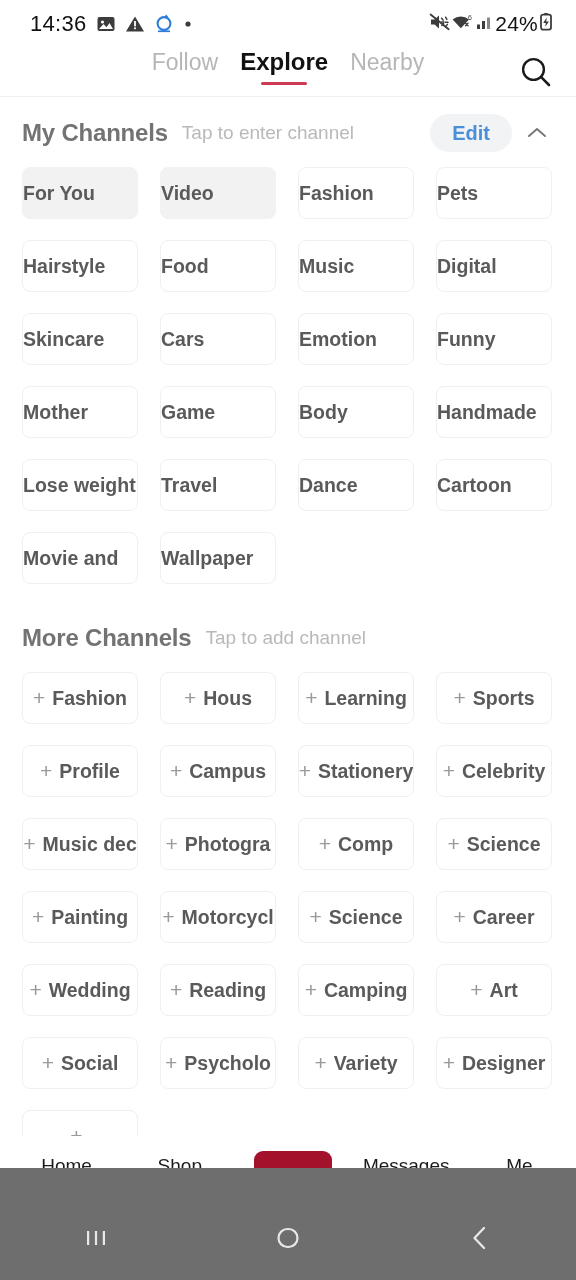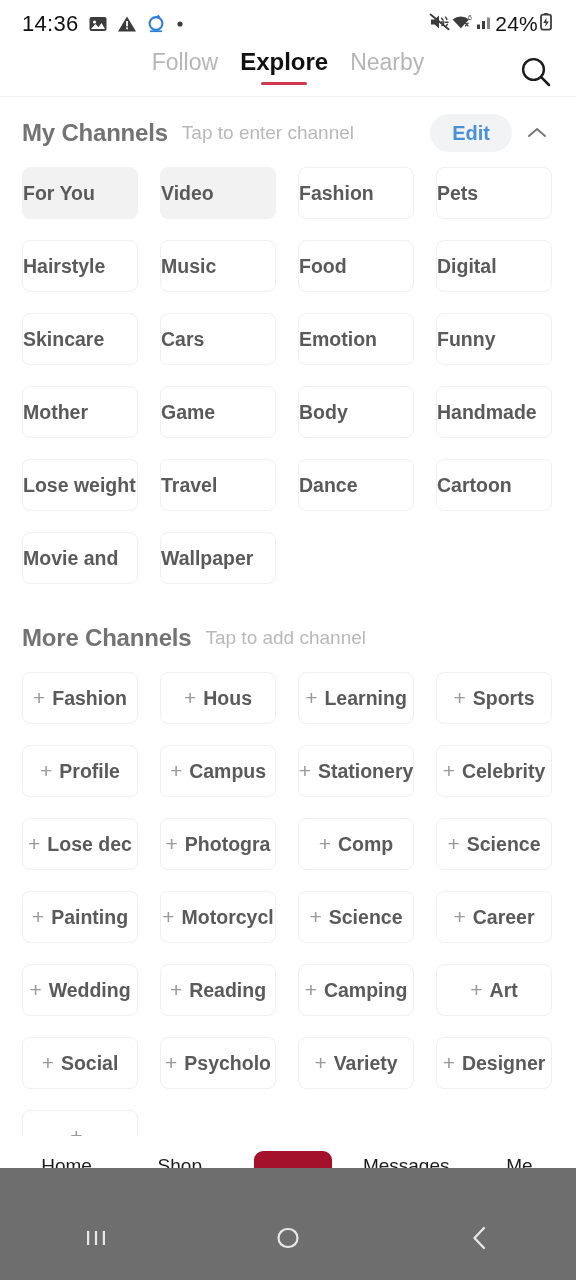--- a/index.html
+++ b/index.html
@@ -7,21 +7,21 @@
     width: 576px; height: 1280px;
     background: #ffffff;
     font-family: "Liberation Sans", sans-serif;
     overflow: hidden;
   }
   .screen { position: relative; width: 576px; height: 1280px; background: #fff; }
 
   
   .statusbar {
     height: 48px; display: flex; align-items: center;
-    padding: 0 22px; font-size: 21px; color: #1b1b1b;
+    padding: 0 22px; font-size: 21px; color: #1b1b1b; margin-left: 8px;
   }
   .sb-left { display: flex; align-items: center; gap: 9px; }
   .sb-time { font-size: 22px; letter-spacing: .3px; color:#111; }
   .sb-right { margin-left: auto; display: flex; align-items: flex-start; }
   .sb-pct { font-size: 21px; color: #111; letter-spacing:.2px; }
   .ic { display:inline-block; line-height:0; }
   .ic svg { display:block; }
 
   
   .topbar {
@@ -212,24 +212,24 @@
       <div class="chip">
         <span class="chip-label">Fashion</span>
       </div>
       <div class="chip">
         <span class="chip-label">Pets</span>
       </div>
       <div class="chip">
         <span class="chip-label">Hairstyle</span>
       </div>
       <div class="chip">
+        <span class="chip-label">Food</span>
+      </div>
+      <div class="chip">
         <span class="chip-label">Music</span>
-      </div>
-      <div class="chip">
-        <span class="chip-label">Food</span>
       </div>
       <div class="chip">
         <span class="chip-label">Digital</span>
       </div>
       <div class="chip">
         <span class="chip-label">Skincare</span>
       </div>
       <div class="chip">
         <span class="chip-label">Cars</span>
       </div>
@@ -304,21 +304,21 @@
       <div class="chip add">
         <span class="plus">+</span>
         <span class="chip-label">Stationery</span>
       </div>
       <div class="chip add">
         <span class="plus">+</span>
         <span class="chip-label">Celebrity</span>
       </div>
       <div class="chip add">
         <span class="plus">+</span>
-        <span class="chip-label">Lose dec</span>
+        <span class="chip-label">Music dec</span>
       </div>
       <div class="chip add">
         <span class="plus">+</span>
         <span class="chip-label">Photogra</span>
       </div>
       <div class="chip add">
         <span class="plus">+</span>
         <span class="chip-label">Comp</span>
       </div>
       <div class="chip add">

